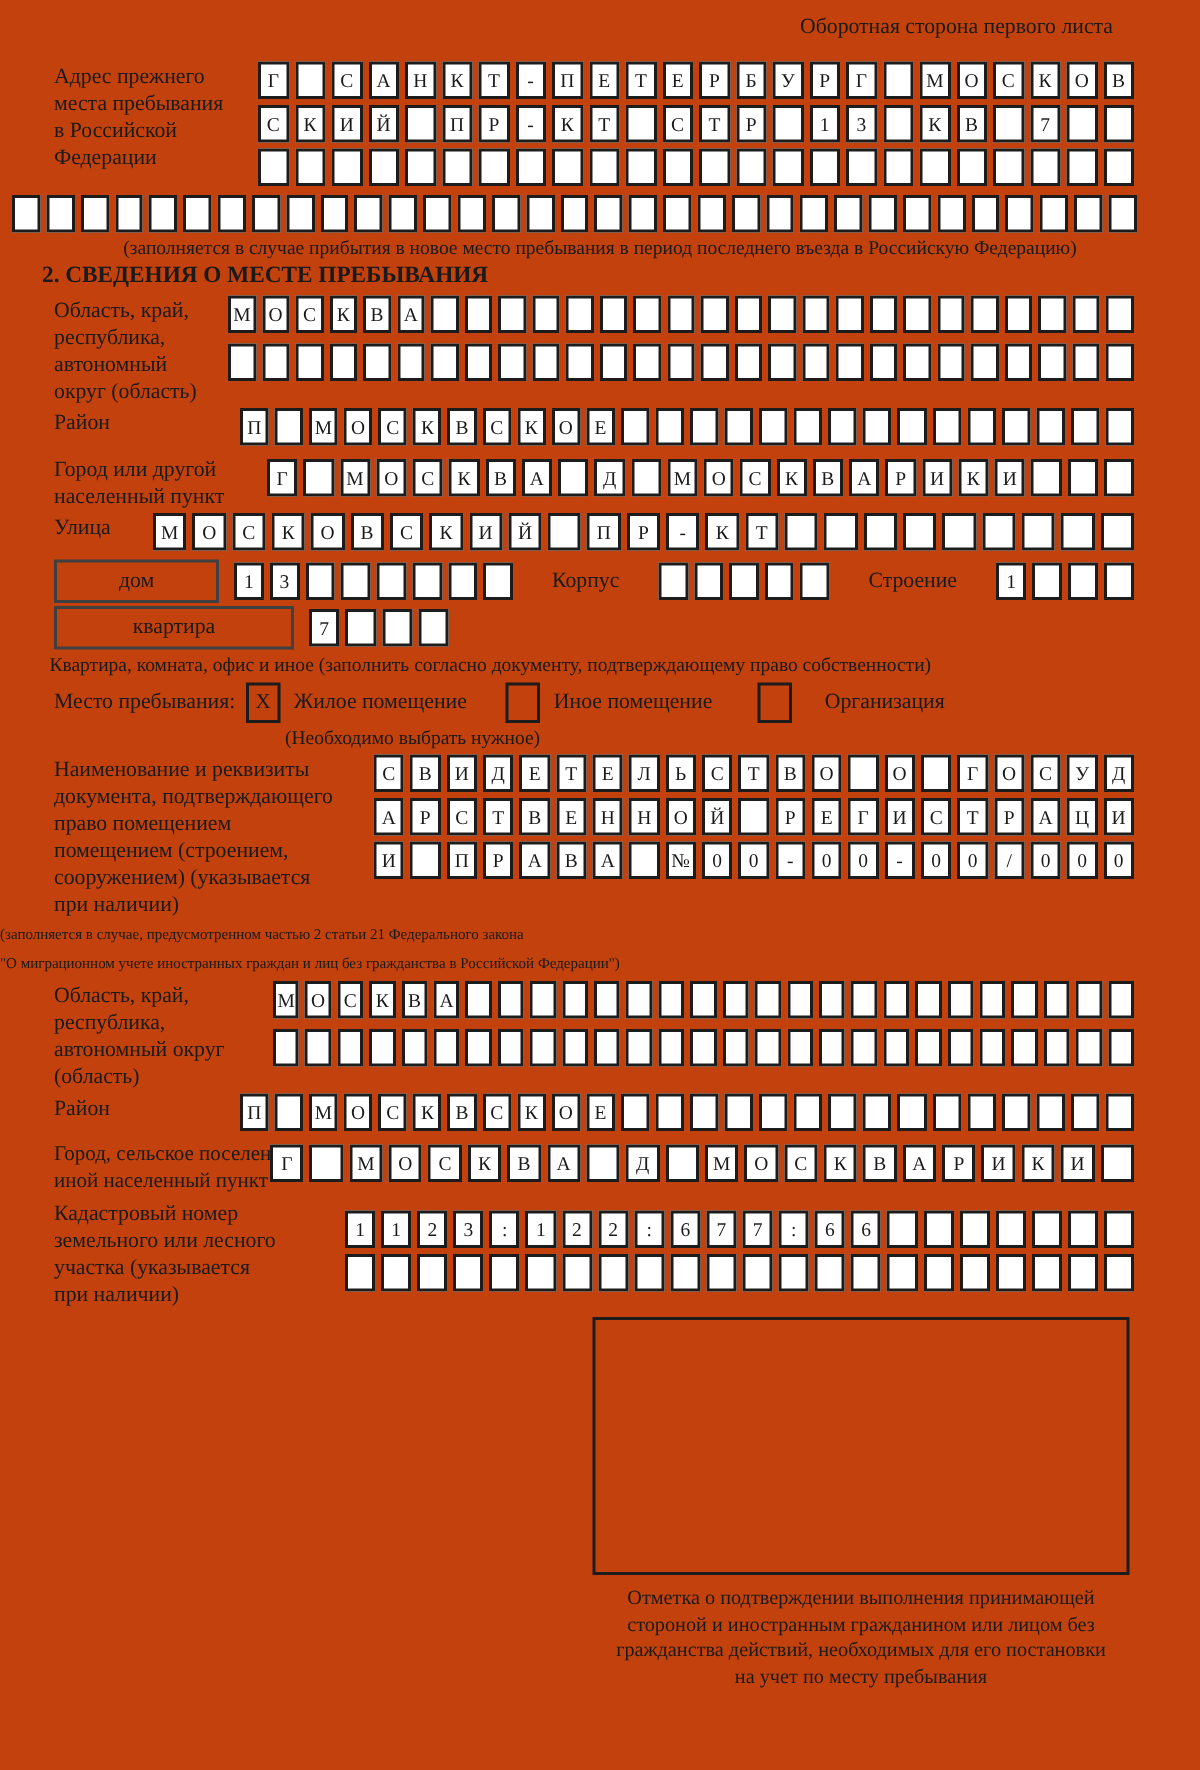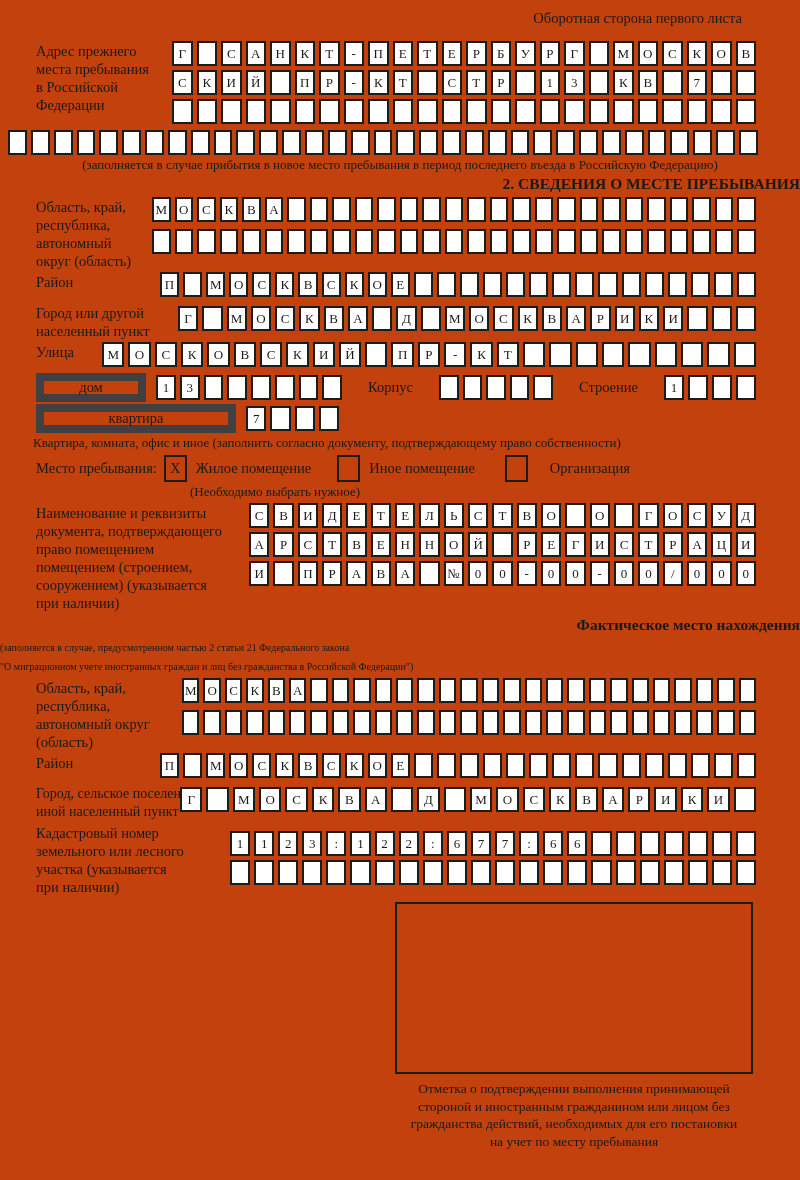--- a/index.html
+++ b/index.html
@@ -17,24 +17,24 @@
   .cell { flex:1; height:25px; border:2px solid #1c1c1c; margin:0 2px;
           display:flex; align-items:center; justify-content:center;
           font-size:13px; line-height:1; background:#fff; }
   .w134{width:134px} .w114{width:114px} .w122{width:122px} .w140{width:140px}
   .w64{width:64px} .w211{width:211px} .w144{width:144px} .w142{width:142px} .w192{width:192px}
 
   .fullrow { margin:0 40px 2px 6px; }
 
   .note { font-size:13px; text-align:center; margin:1px 10px 2px 10px;font-family:Liberation Serif, serif; }
   .note-left { font-size:13px; margin:0 20px 4px 33px; text-align:left; }
-  .sec-title { font-size:15.5px; font-weight:bold; text-align:right; margin:2px 0 4px 0; }
+  .sec-title { font-size:15.5px; font-weight:bold; text-align:left; margin:2px 0 4px 0;padding-left:28px; }
 
   .inline-row { display:flex; align-items:center; margin:0 42px 2px 36px; font-size:14.5px; }
-  .widebox { height:29px; border:8px solid #404040; display:flex; align-items:center; justify-content:center; font-size:14.5px; }
+  .widebox { height:29px; border:2px solid #404040; display:flex; align-items:center; justify-content:center; font-size:14.5px; }
   .grp { width:auto; flex:none; margin-bottom:0; }
   .inl-label { margin:0 24px; white-space:nowrap; }
   .cbox { width:23px; height:27px; border:2px solid #1c1c1c; display:flex; align-items:center; justify-content:center; font-size:14px; flex:none; }
 
   .choice-note { font-size:13px; margin:0 0 3px 190px; }
 
   .fakt-note { font-size:10px; text-align:left; line-height:19px; margin-bottom:2px; }
 
   .stamp-box { margin:6px 0 0 395px; width:358px; height:172px; border:2px solid #1c1c1c; }
   .stamp-caption { margin:6px 0 0 383px; width:382px; text-align:center; font-size:13.5px; line-height:17.5px; }
@@ -369,21 +369,21 @@
     <span class="inl-label">Строение</span>
     <div class="cellrow grp" style="width:96px">
         <span class="cell">1</span>
         <span class="cell"></span>
         <span class="cell"></span>
         <span class="cell"></span>
       </div>
   </div>
 
   <div class="inline-row">
-    <div class="widebox" style="width:200px">квартира</div>
+    <div class="widebox" style="width:160px">квартира</div>
     <div class="cellrow grp" style="width:97px;margin-left:8px">
         <span class="cell">7</span>
         <span class="cell"></span>
         <span class="cell"></span>
         <span class="cell"></span>
       </div>
   </div>
   <div class="note-left">Квартира, комната, офис и иное (заполнить согласно документу, подтверждающему право собственности)</div>
 
   <div class="inline-row">
@@ -472,21 +472,20 @@
           <span class="cell">0</span>
           <span class="cell">0</span>
           <span class="cell">/</span>
           <span class="cell">0</span>
           <span class="cell">0</span>
           <span class="cell">0</span>
         </div>
     </div>
   </div>
 
-  <div class="sec-title" style="margin-top:4px">Фактическое место нахождения</div>
   <div class="fakt-note" data-lines="actual_location.note_lines">
       <div>(заполняется в случае, предусмотренном частью 2 статьи 21 Федерального закона</div>
       <div>"О миграционном учете иностранных граждан и лиц без гражданства в Российской Федерации")</div>
     </div>
 
   <div class="field">
     <div class="flabel w144" data-lines="actual_location.oblast.label_lines">
         <div>Область, край,</div>
         <div>республика,</div>
         <div>автономный округ</div>

